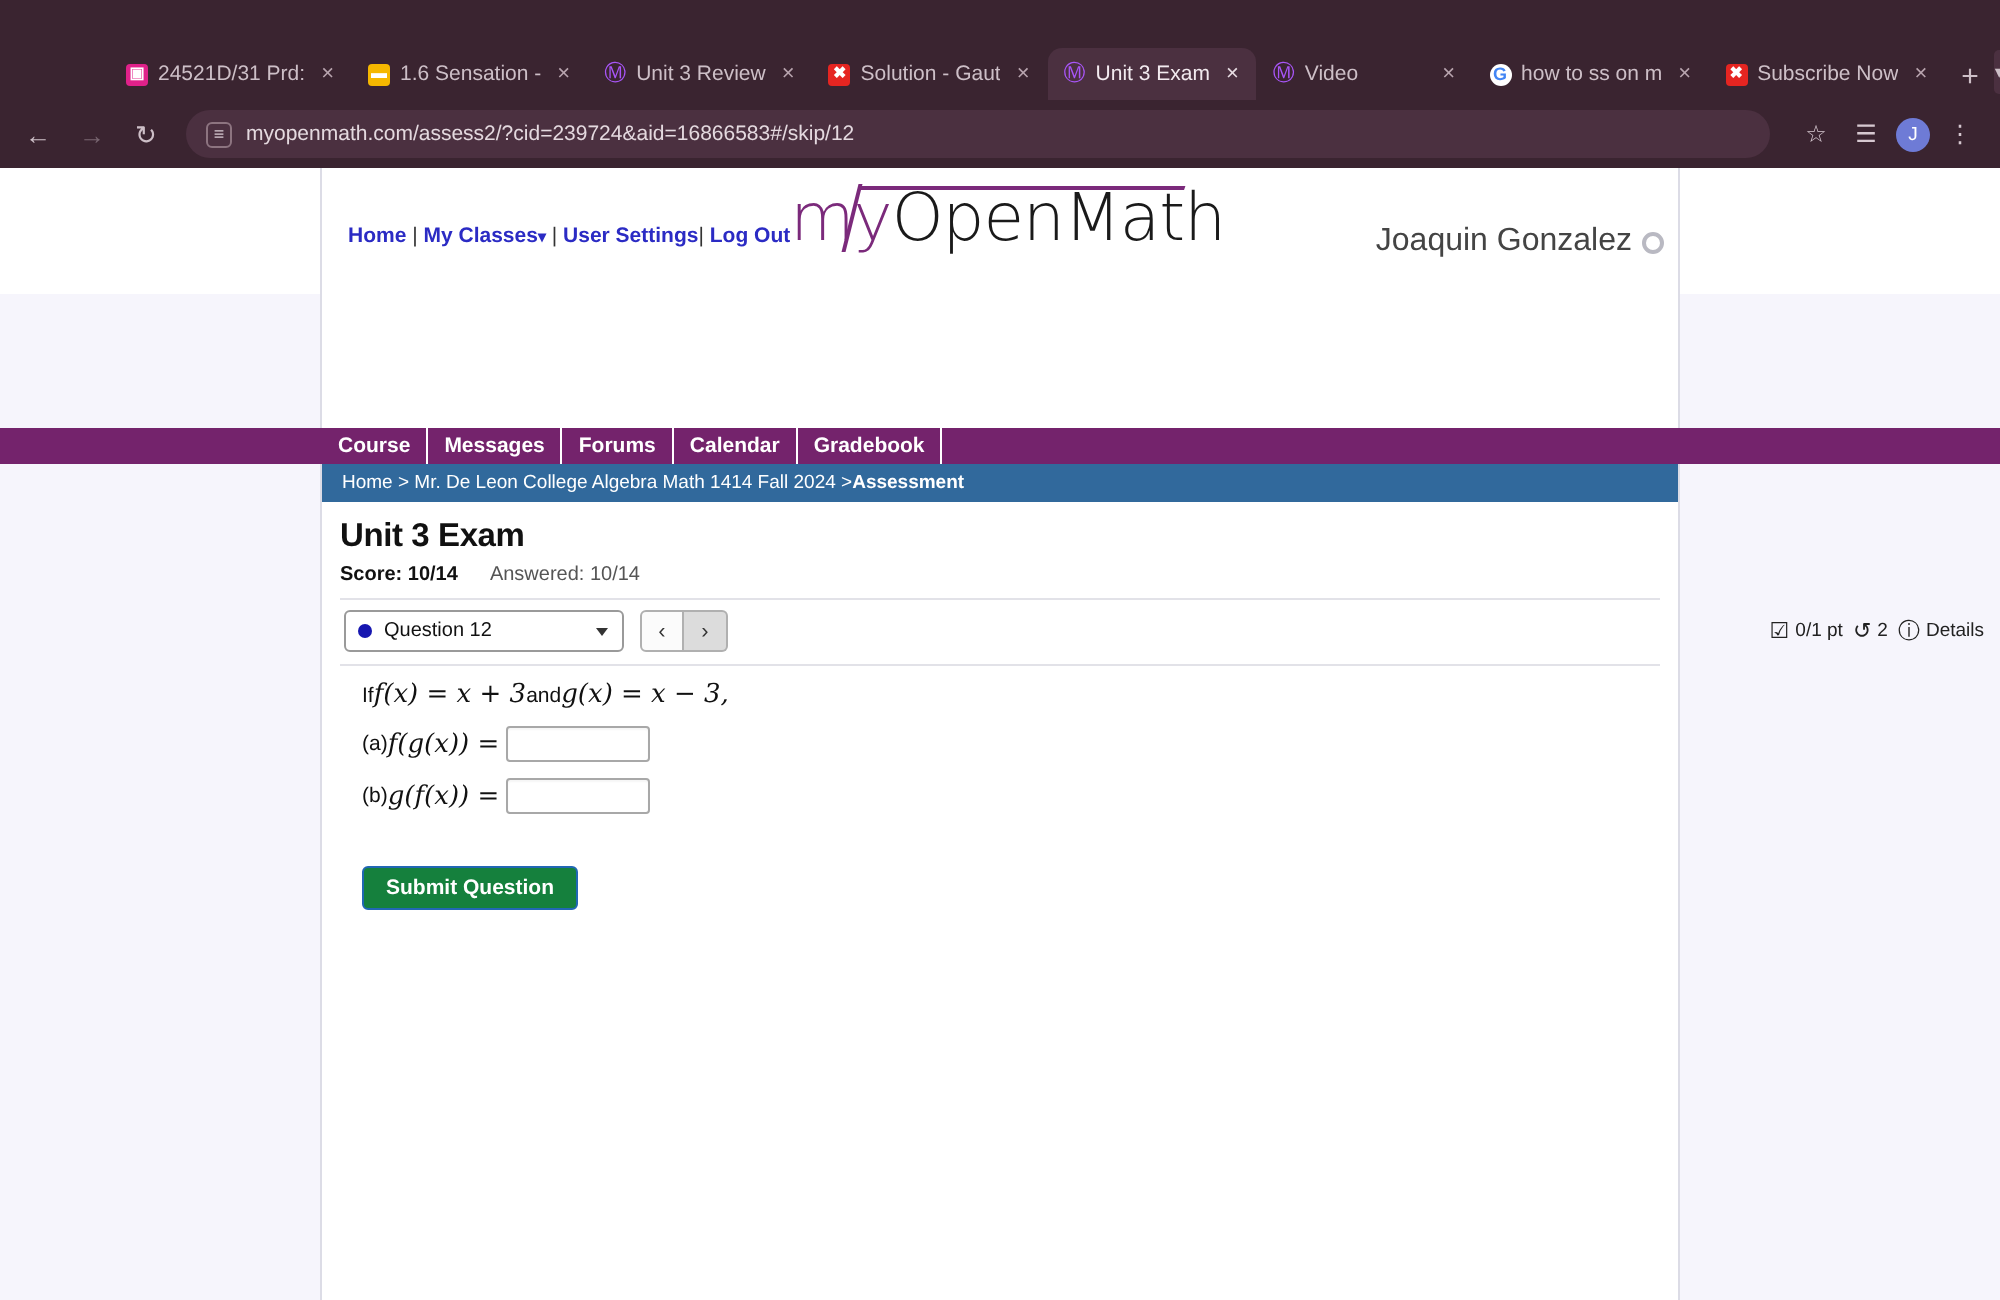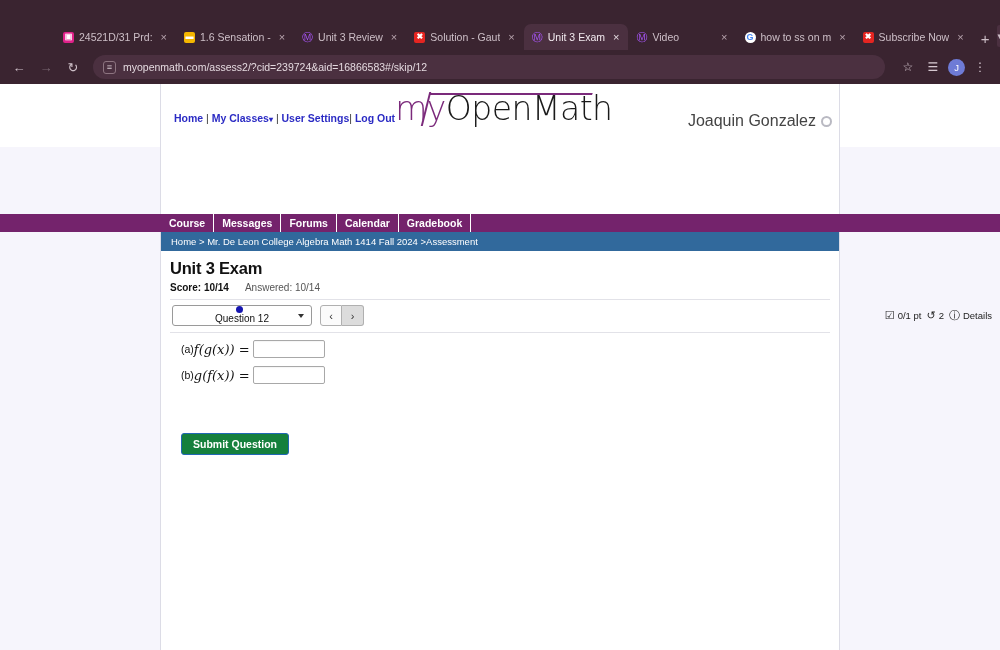--- a/index.html
+++ b/index.html
@@ -228,21 +228,21 @@
   
   #breadcrumb {
     position: absolute; left: 161px; top: 148px; width: 678px; height: 19px;
     background: #31699c;
     color: #ffffff;
     font-size: 9.5px;
     display: flex; align-items: center;
     padding-left: 10px;
     white-space: nowrap;
   }
-  #breadcrumb b { font-weight: normal; }
+  #breadcrumb b { font-weight: bold; }
 
   
   #assess-head {
     position: absolute; left: 170px; top: 175px; width: 660px;
   }
   #exam-title {
     font-size: 16.5px; font-weight: bold; color: #111;
     letter-spacing: -0.2px;
     margin: 0;
   }
@@ -296,21 +296,20 @@
   }
   #qselect {
     width: 140px; height: 21px;
     border: 1px solid #9a9a9a;
     border-radius: 3px;
     background: #fff;
     display: flex; align-items: center;
     padding: 0 6px;
     font-size: 10px; color: #111;
     position: relative;
-    flex-direction: column;
   }
   #qdot {
     width: 7px; height: 7px; border-radius: 50%;
     background: #1616b0; margin-right: 6px; flex: 0 0 auto;
   }
   #qcaret {
     position: absolute; right: 7px; top: 50%; transform: translateY(-50%);
     width: 0; height: 0;
     border-left: 3.5px solid transparent;
     border-right: 3.5px solid transparent;
@@ -527,20 +526,26 @@
     <span class="mi">
       <span class="meta-glyph">ⓘ</span>
       <span>Details</span>
     </span>
   </div>
 
   <div id="hr2"></div>
 
   <div id="qbody">
 
+    <div class="mathline">
+      <span class="txt">If </span>
+      <span class="mq">f(x) = x + 3</span>
+      <span class="txt"> and </span>
+      <span class="mq">g(x) = x − 3,</span>
+    </div>
 
     <div class="mathline">
       <span class="txt">(a) </span>
       <span class="mq">f(g(x)) =</span>
       <input id="box-a" class="ansbox" type="text" value="" style="">
     </div>
 
     <div class="mathline">
       <span class="txt">(b) </span>
       <span class="mq">g(f(x)) =</span>

